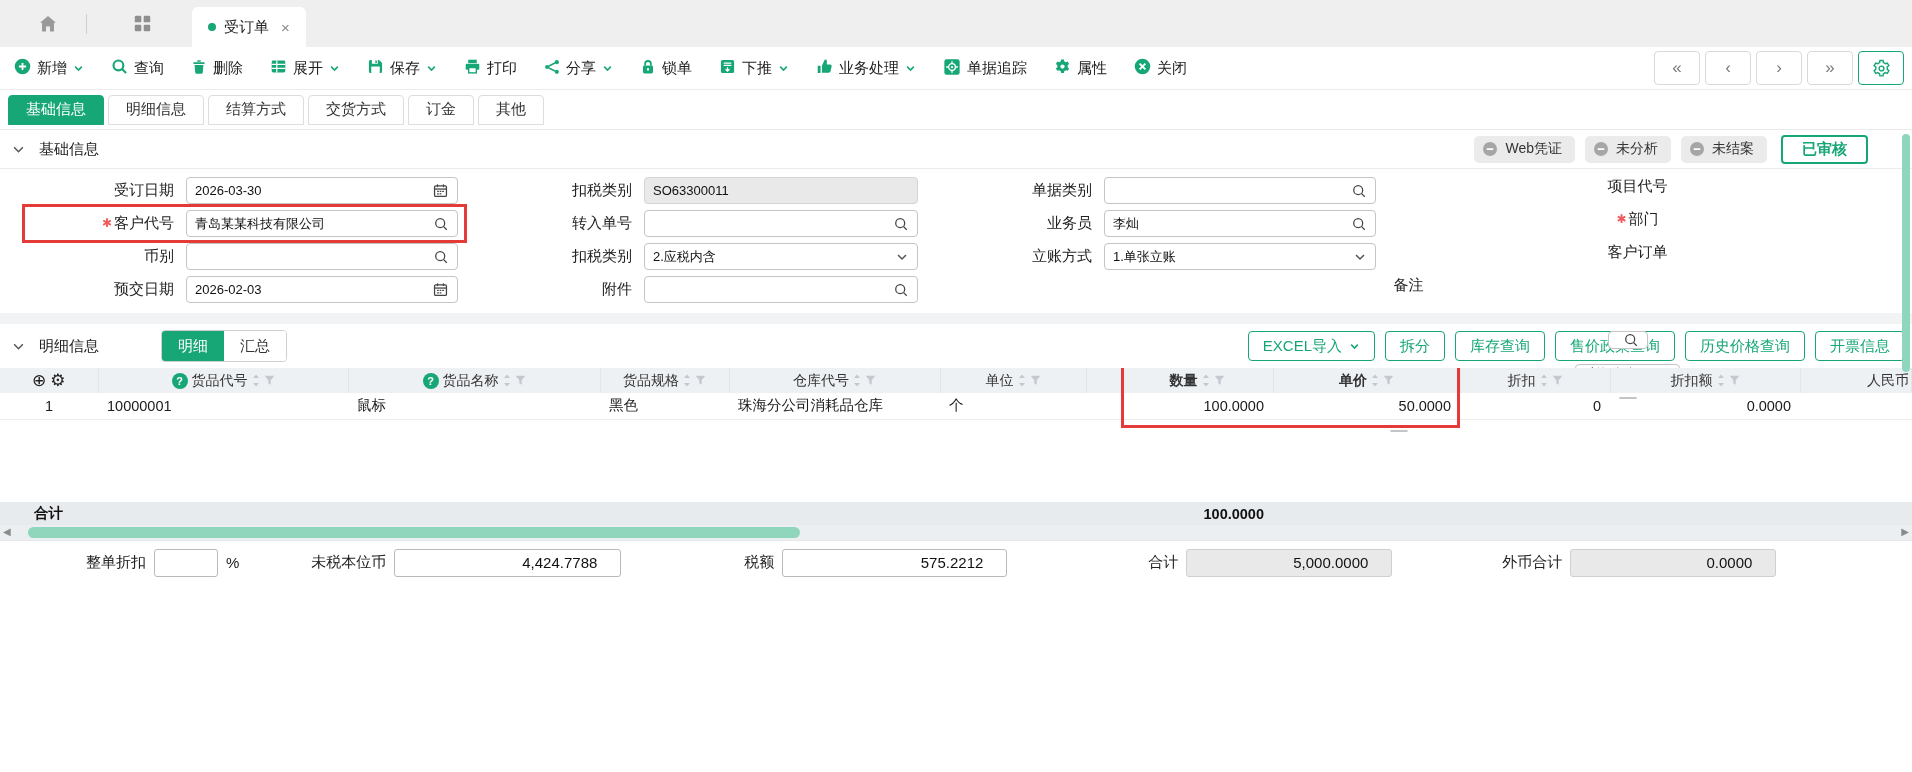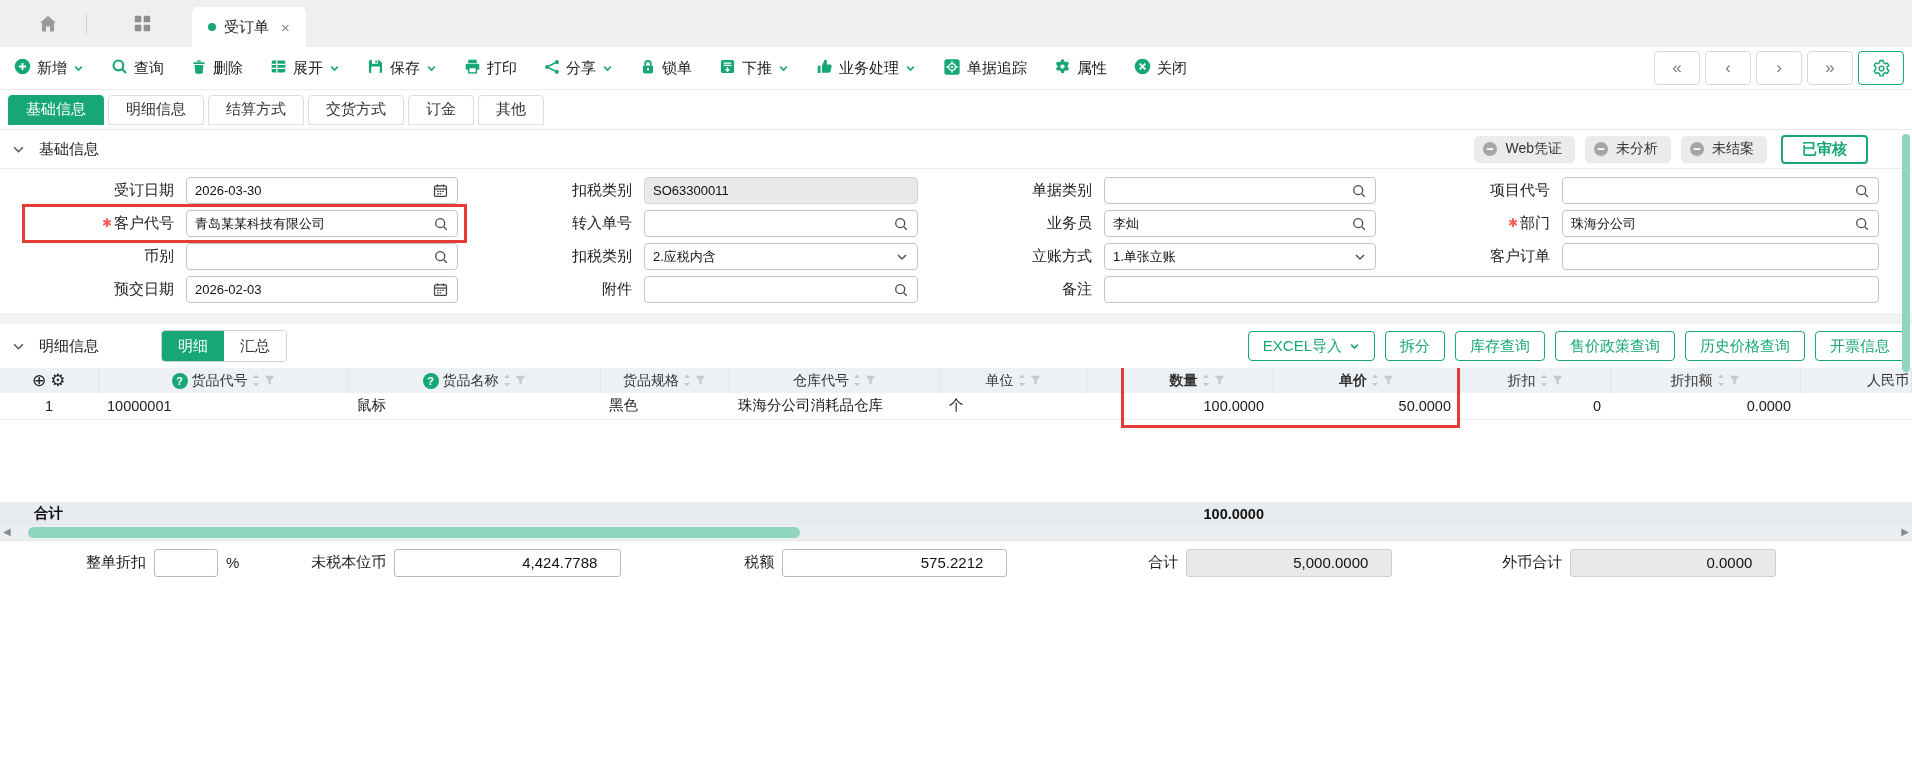--- a/index.html
+++ b/index.html
@@ -35,21 +35,21 @@
   .sec-title { font-size:15px; color:#222; font-weight:500; margin-left:14px; }
   .chev { display:flex; cursor:pointer; }
   .head-right { margin-left:auto; display:flex; align-items:center; }
   .badge { height:27px; background:#ebebeb; border-radius:5px; display:flex; align-items:center; gap:7px; padding:0 13px 0 8px; font-size:14px; color:#333; margin-left:10px; cursor:pointer; }
   .approved { height:29px; border:2px solid var(--g); border-radius:4px; color:var(--g); background:#fff; font-size:15px; font-weight:600; display:flex; align-items:center; padding:0 19px; margin-left:14px; }
   .rule { border-bottom:1px solid #ebebeb; flex-shrink:0; }
 
   
   .form { padding:8px 0 10px; display:grid; grid-template-columns:458px 460px 458px 536px; row-gap:6px; flex-shrink:0; }
   .cell { display:flex; align-items:center; height:27px; position:relative; }
-  .cell.c4, .cell.wide { padding-right:33px; }
+  .cell.c4, .cell.wide { padding-right:33px;flex-direction:column; }
   .cell.wide { grid-column:3 / 5; }
   .flabel { flex:0 0 154px; text-align:right; padding-right:12px; font-size:15px; color:#222; white-space:nowrap;margin-left:32px; }
   .flabel.required::before { content:"✱"; color:#f05a5a; font-size:12px; margin-right:2px; vertical-align:1px; }
   .field { flex:1; height:27px; border:1px solid #c4c4c4; border-radius:4px; background:#fff; display:flex; align-items:center; padding:0 8px; font-size:13px; color:#111; min-width:0; cursor:text; }
   .field .val { flex:1; white-space:nowrap; overflow:hidden; }
   .field .ficon { margin-left:6px; display:flex; flex-shrink:0; cursor:pointer; }
   .field.readonly { background:#e9e9e9; border-color:#d4d4d4; cursor:default; }
   .cell.highlight::after { content:""; position:absolute; left:22px; top:-6px; right:-9px; bottom:-6px; border:3px solid var(--red); pointer-events:none; }
 
   .gapband { height:11px; background:#f1f3f5; flex-shrink:0; }

